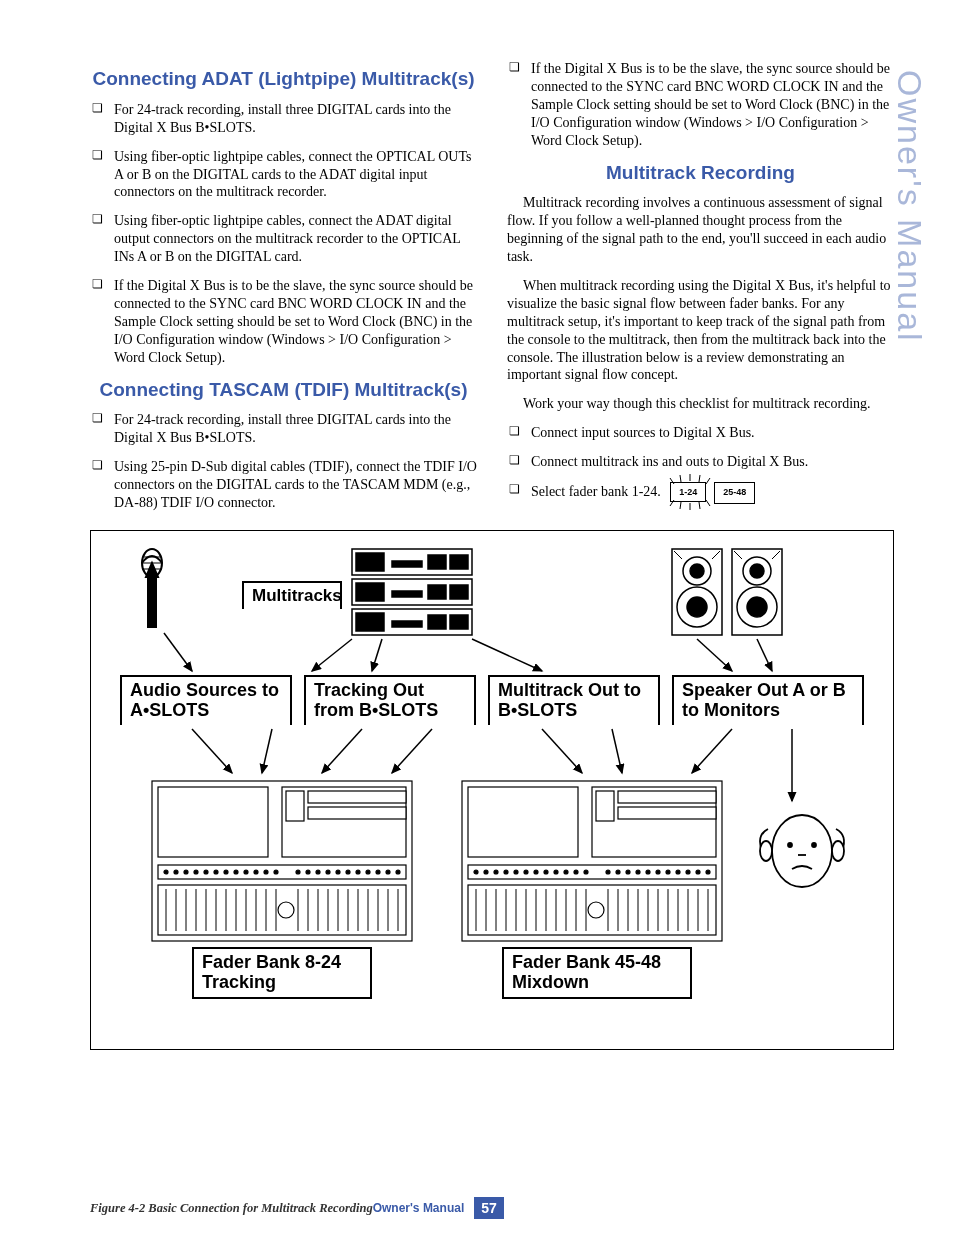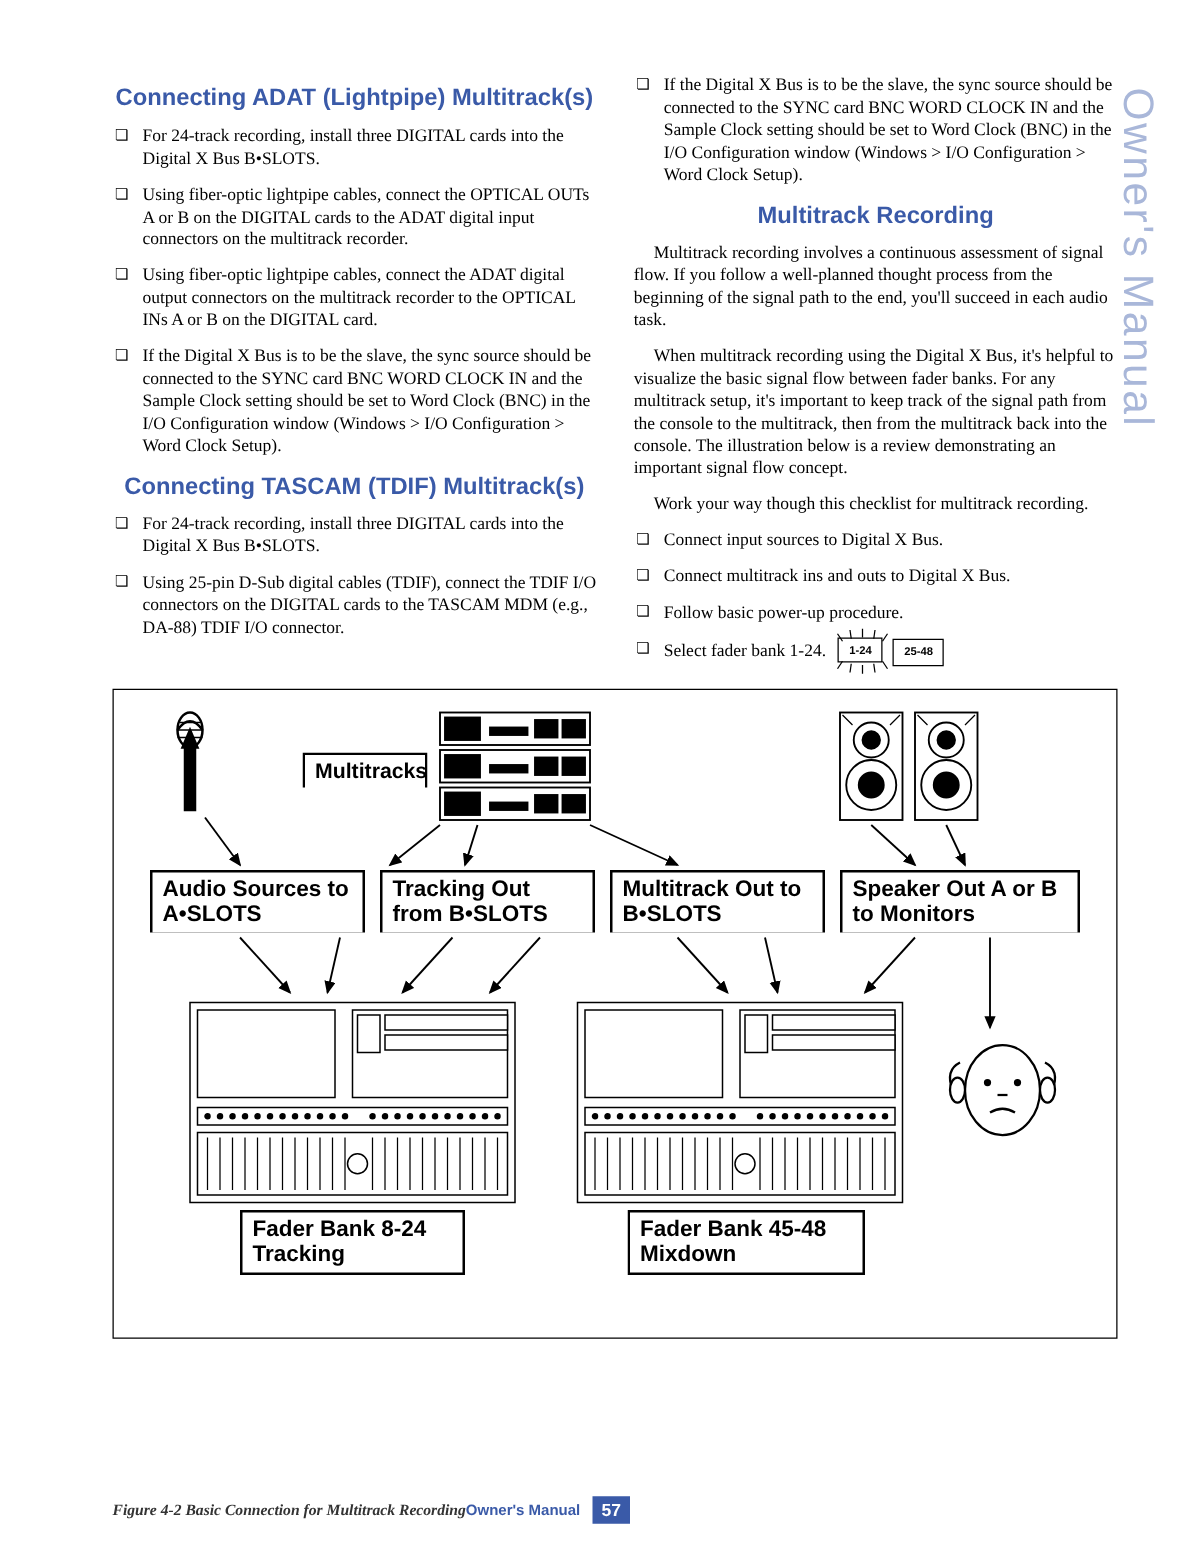--- a/index.html
+++ b/index.html
@@ -175,21 +175,20 @@
       <ul class="bullets">
         <li>If the Digital X Bus is to be the slave, the sync source should be connected to the SYNC card BNC WORD CLOCK IN and the Sample Clock setting should be set to Word Clock (BNC) in the I/O Configuration window (Windows &gt; I/O Configuration &gt; Word Clock Setup).</li>
       </ul>
       <h2 class="section">Multitrack Recording</h2>
       <p class="body">Multitrack recording involves a continuous assessment of signal flow. If you follow a well-planned thought process from the beginning of the signal path to the end, you'll succeed in each audio task.</p>
       <p class="body">When multitrack recording using the Digital X Bus, it's helpful to visualize the basic signal flow between fader banks. For any multitrack setup, it's important to keep track of the signal path from the console to the multitrack, then from the multitrack back into the console. The illustration below is a review demonstrating an important signal flow concept.</p>
       <p class="body">Work your way though this checklist for multitrack recording.</p>
       <ul class="bullets">
         <li>Connect input sources to Digital X Bus.</li>
         <li>Connect multitrack ins and outs to Digital X Bus.</li>
-        <li>Follow basic power-up procedure.</li>
         <li>
           <span>Select fader bank 1-24.</span>
           <span class="buttons-inline">
             <span class="glow-rays">
               <svg width="60" height="40">
                 <g stroke="#000" stroke-width="1">
                   <line x1="10" y1="6" x2="14" y2="12"></line>
                     <line x1="20" y1="3" x2="21" y2="10"></line>
                     <line x1="30" y1="2" x2="30" y2="9"></line>
                     <line x1="40" y1="3" x2="39" y2="10"></line>

